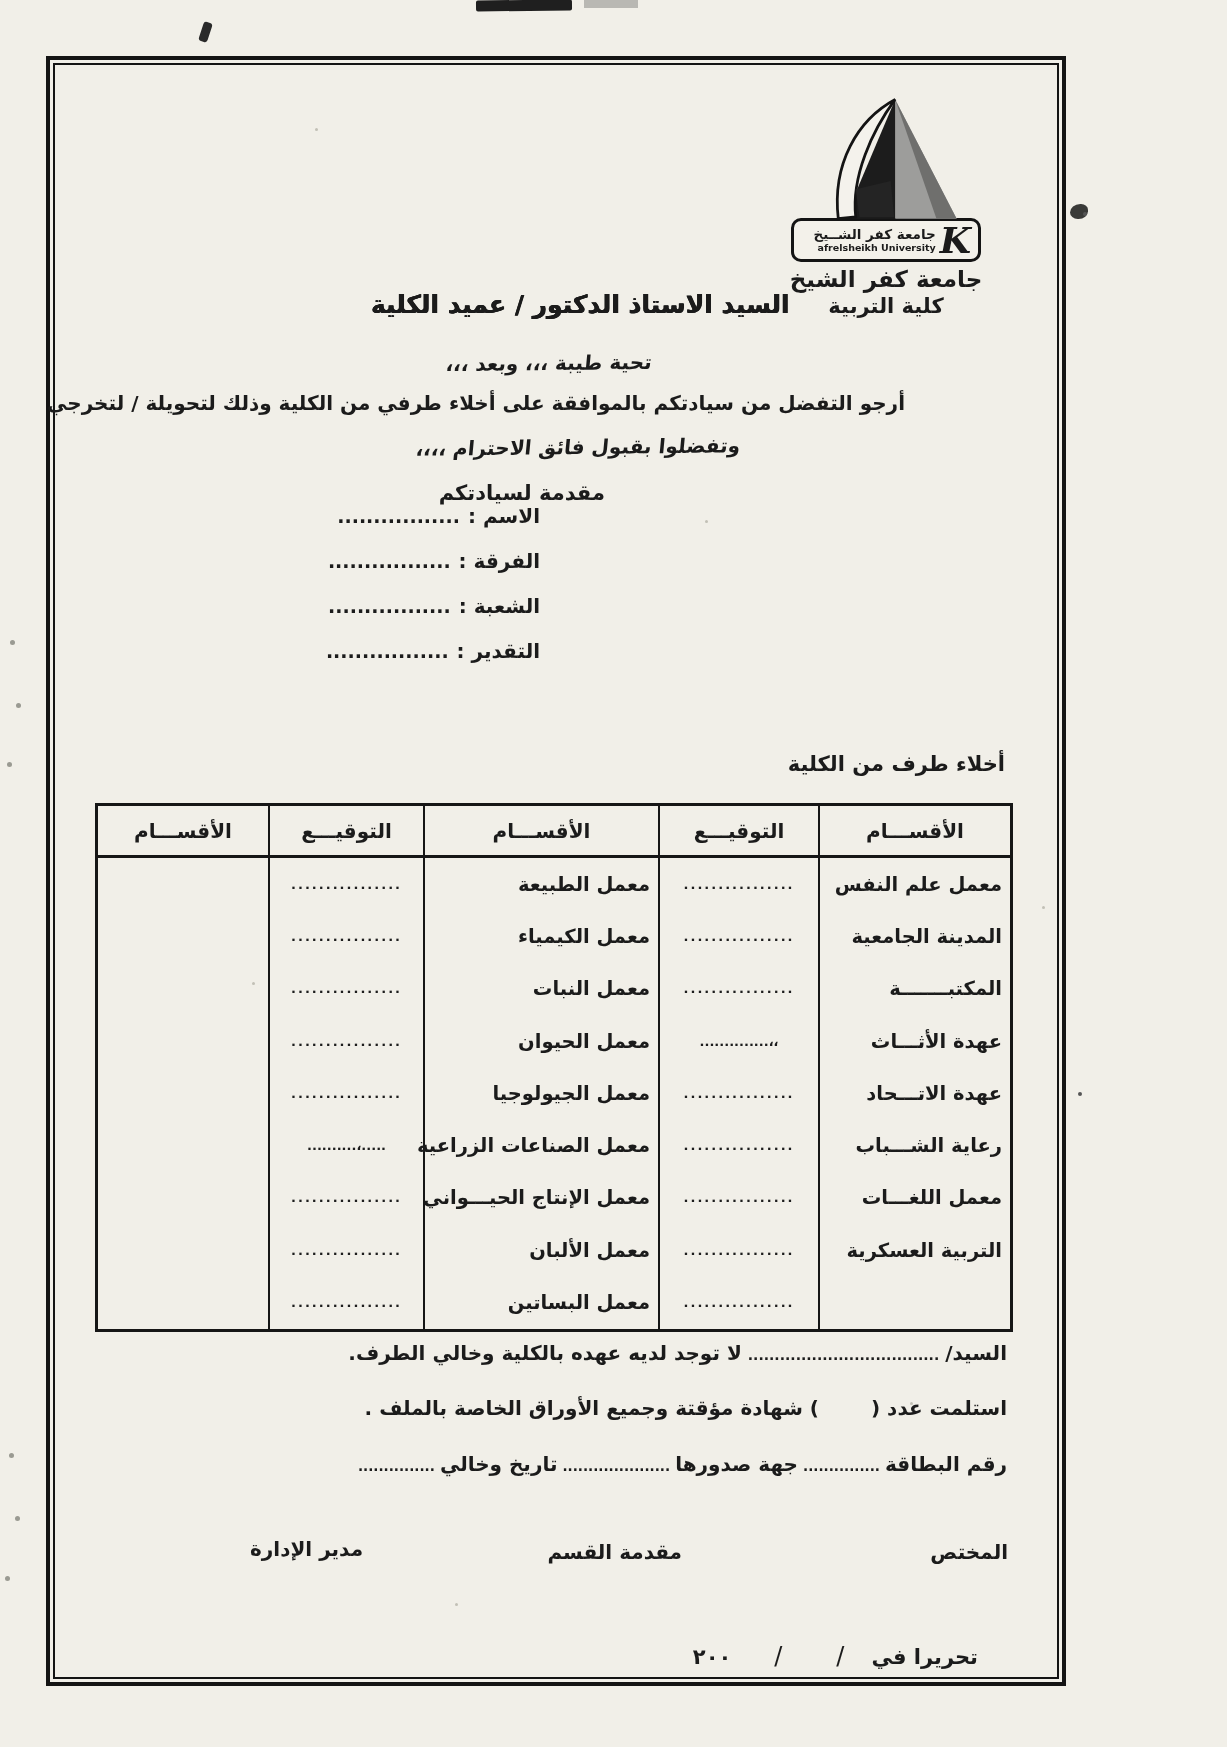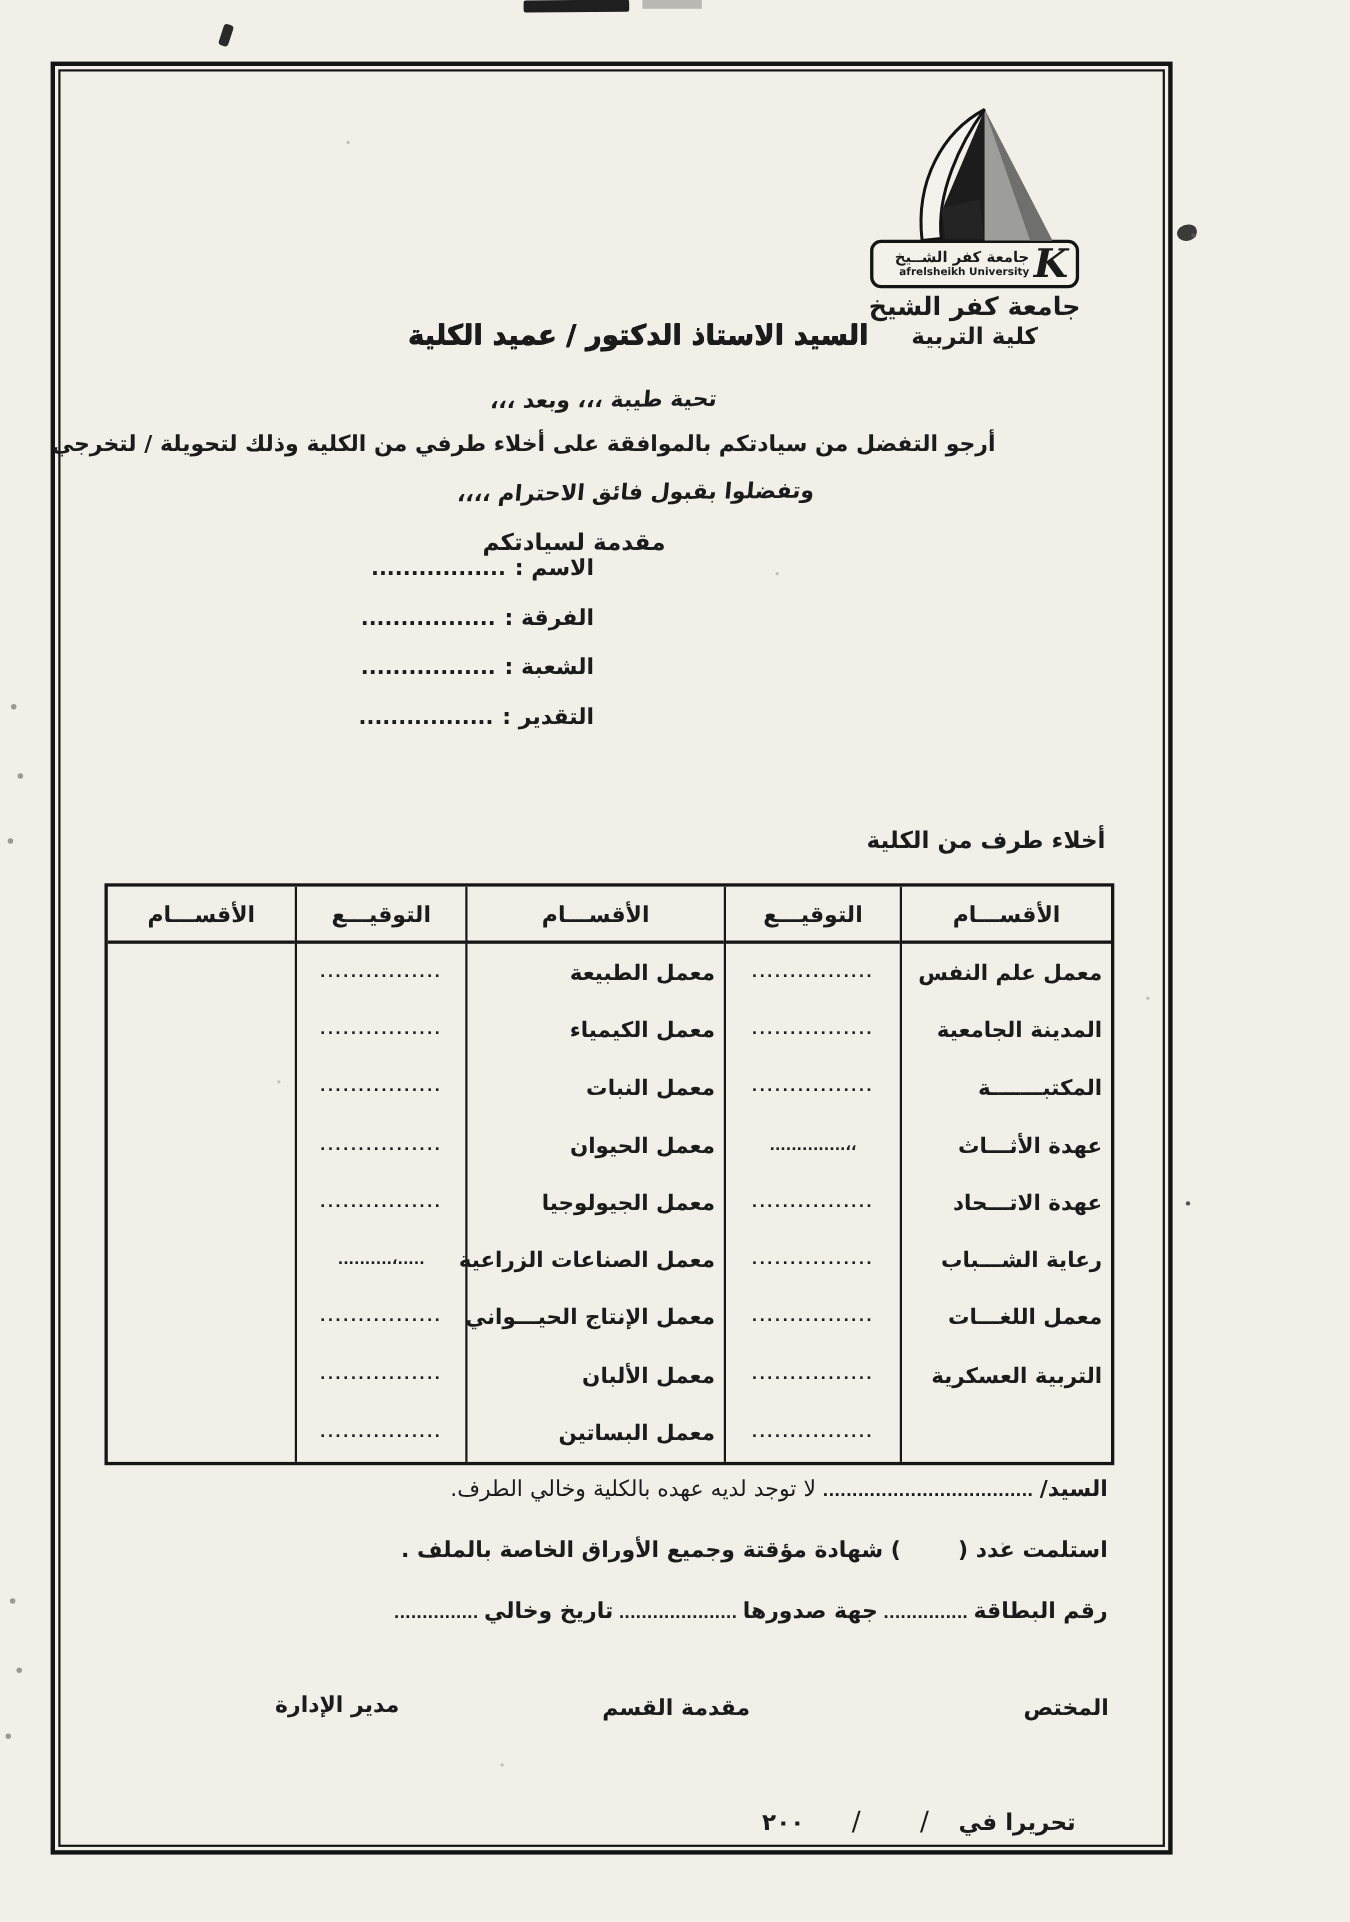--- a/index.html
+++ b/index.html
@@ -55,21 +55,21 @@
   .bL{border-left:2px solid #161616;}
   .col{display:flex; flex-direction:column;}
   .cellrow{height:52.3px; display:flex; align-items:center;}
   .dept{justify-content:flex-start; padding-right:8px; font-size:19.5px; font-weight:700; white-space:nowrap;}
   .sigc{justify-content:center;}
   .sigdots{font-size:13px; font-weight:700; letter-spacing:2px; color:#1d1d1d;}
   
   .l-sayyed{right:220px; top:1341px; direction:rtl; white-space:nowrap;}
   .l-sayyed .pre{font-size:20px; font-weight:700;}
   .l-sayyed .dts{font-size:14px; font-weight:700; letter-spacing:2px; margin:0 6px;}
-  .l-sayyed .stmt{font-size:20px; font-weight:400;}
+  .l-sayyed .stmt{font-size:20px; font-weight:700;}
   .l-received{right:220px; top:1396px; direction:rtl; white-space:nowrap; font-size:20px; font-weight:800;margin-left:48px;}
   .gap{display:inline-block; width:52px;}
   .l-card{right:220px; top:1452px; direction:rtl; white-space:nowrap; font-size:20px; font-weight:800;}
   .l-card .dts{font-size:13.5px; font-weight:700; letter-spacing:1.5px; margin:0 5px;}
   .sig-label{font-size:20px; font-weight:800; direction:rtl; white-space:nowrap;}
   .sig-1{right:219px; top:1540px;}
   .sig-2{left:558px; top:1540px; width:124px; text-align:center;}
   .sig-3{left:250px; top:1537px; width:116px; text-align:left;}
   .l-date{right:249px; top:1642px; direction:rtl; white-space:nowrap; font-size:21px; font-weight:700;}
   .l-date .sl{margin:0 27px; font-weight:400; font-size:24px;}

